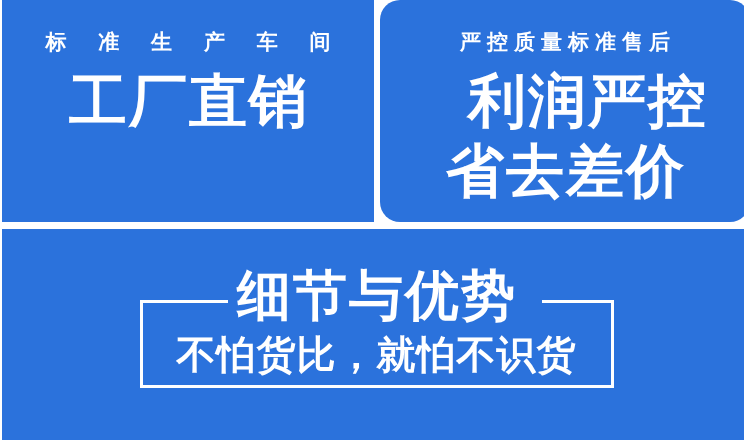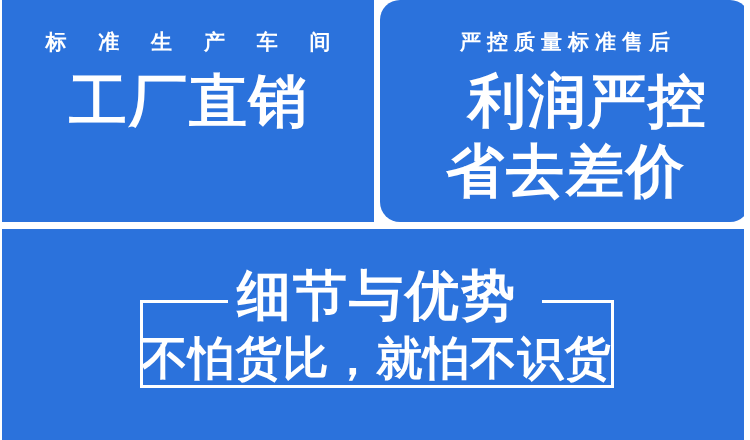--- a/index.html
+++ b/index.html
@@ -133,21 +133,21 @@
     white-space: nowrap;
   }
   #bottom-subtitle {
     position: absolute;
     left: 0;
     right: 0;
     top: 106px;     
     text-align: center;
     color: #ffffff;
     font-weight: 700;
-    font-size: 46px;
+    font-size: 39px;
     line-height: 1;
     letter-spacing: 1px;
     text-indent: 1px;
     white-space: nowrap;
   }
 </style>
 </head>
 <body>
 
 <div id="banner">

